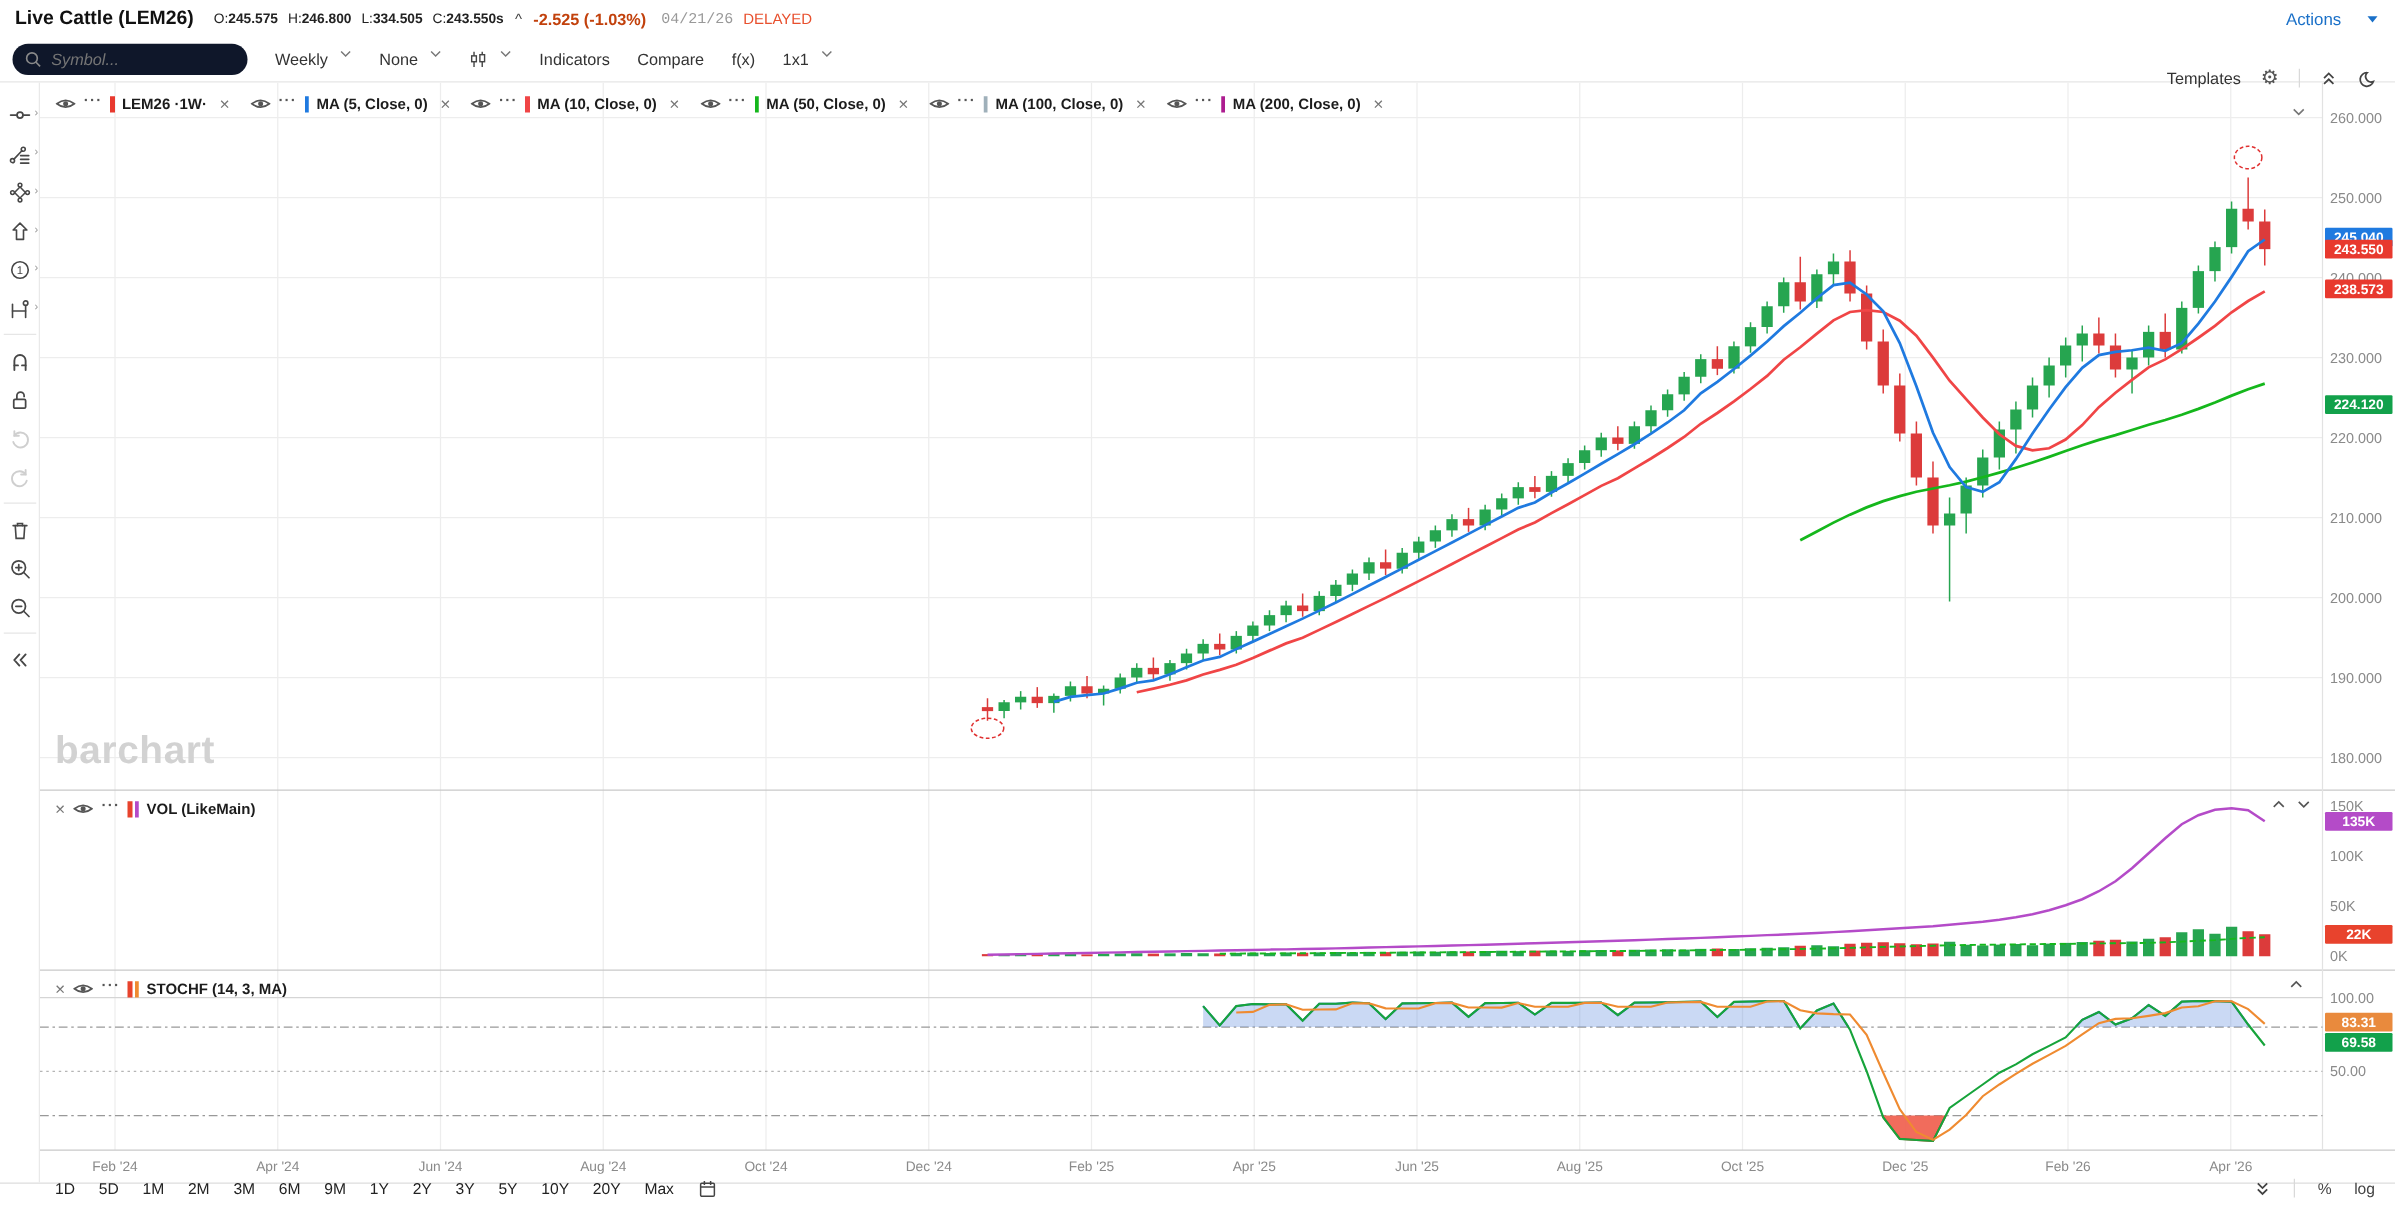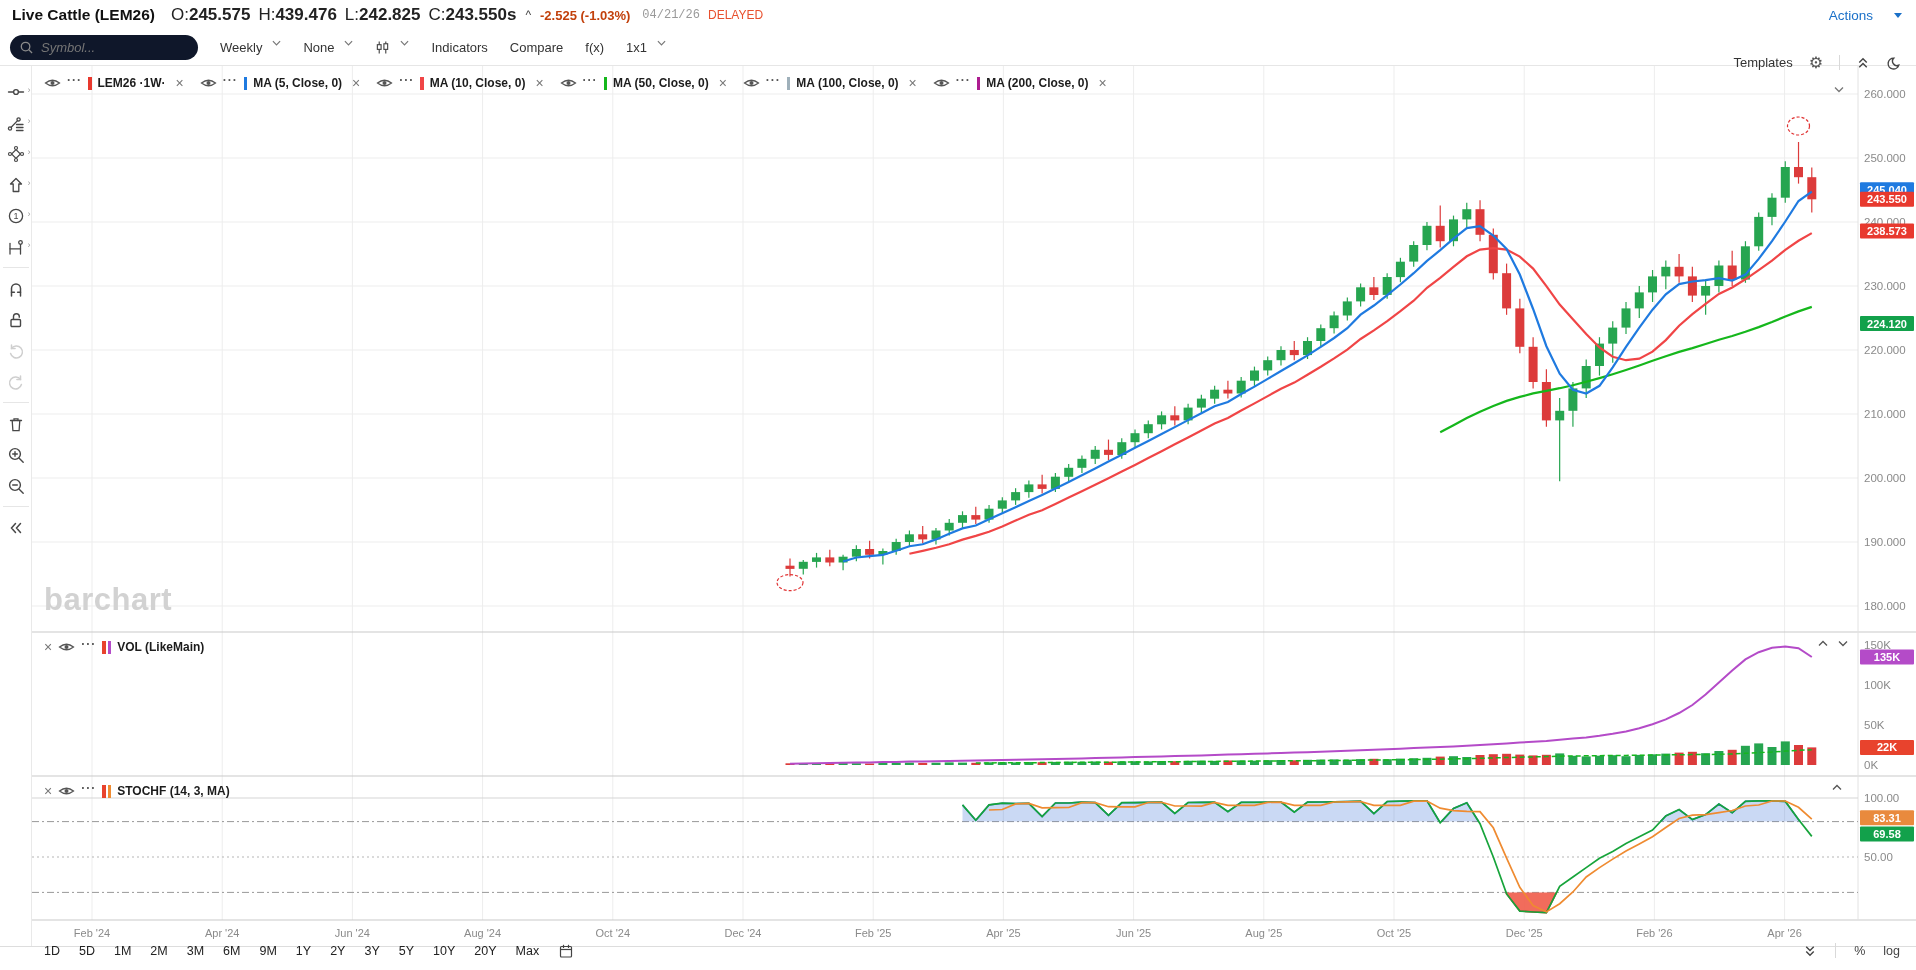--- a/index.html
+++ b/index.html
@@ -2,21 +2,21 @@
 <html><head>
 <meta charset="utf-8">
 <style>
   * { box-sizing: border-box; }
   html,body { margin:0; padding:0; background:#fff; width:1916px; height:970px; overflow:hidden;
     font-family:"Liberation Sans","DejaVu Sans",sans-serif; -webkit-font-smoothing:antialiased; }
 
   
   .header { height:30px; display:flex; align-items:center; padding:0 14px 0 12px; gap:8px; }
   .title { font-size:15.5px; font-weight:700; color:#111; margin-right:8px; }
-  .ohlc { font-size:17px; color:#222; }
+  .ohlc { font-size:11px; color:#222; }
   .ohlc b { font-weight:700; }
   .caret-sym { font-size:12px; color:#444; margin:0 1px; }
   .chg { font-size:13px; font-weight:700; color:#c2410c; }
   .hdate { font-size:12px; color:#999; margin-left:4px;font-family:Liberation Mono, monospace; }
   .delayed { font-size:12px; color:#e8502e; }
   .actions { margin-left:auto; display:flex; align-items:center; gap:21px; color:#1a70c8; font-size:13.5px; cursor:pointer; }
   .tri-down { width:0; height:0; border-left:4px solid transparent; border-right:4px solid transparent; border-top:5px solid #1a70c8; }
 
   
   .toolbar { height:36px; border-bottom:1px solid #e6e6e6; display:flex; align-items:center; padding:0 14px 0 10px; gap:22px; font-size:13px; color:#333; }
@@ -54,22 +54,22 @@
   .range { margin-right:19px; cursor:pointer; }
   .cal { cursor:pointer; display:flex; align-items:center; }
   .bb-right { margin-left:auto; display:flex; align-items:center; gap:18px; color:#444; }
 </style>
 </head>
 <body>
 
 <div class="header">
   <span class="title">Live Cattle (LEM26)</span>
   <span class="ohlc"><span>O:</span><b>245.575</b></span>
-  <span class="ohlc"><span>H:</span><b>439.476</b></span>
-  <span class="ohlc"><span>L:</span><b>242.825</b></span>
+  <span class="ohlc"><span>H:</span><b>246.800</b></span>
+  <span class="ohlc"><span>L:</span><b>334.505</b></span>
   <span class="ohlc"><span>C:</span><b>243.550s</b></span>
   <span class="caret-sym">^</span>
   <span class="chg">-2.525 (-1.03%)</span>
   <span class="hdate">04/21/26</span>
   <span class="delayed">DELAYED</span>
   <span class="actions">
       <span>Actions</span>
       <i class="tri-down"></i>
     </span>
 </div>

